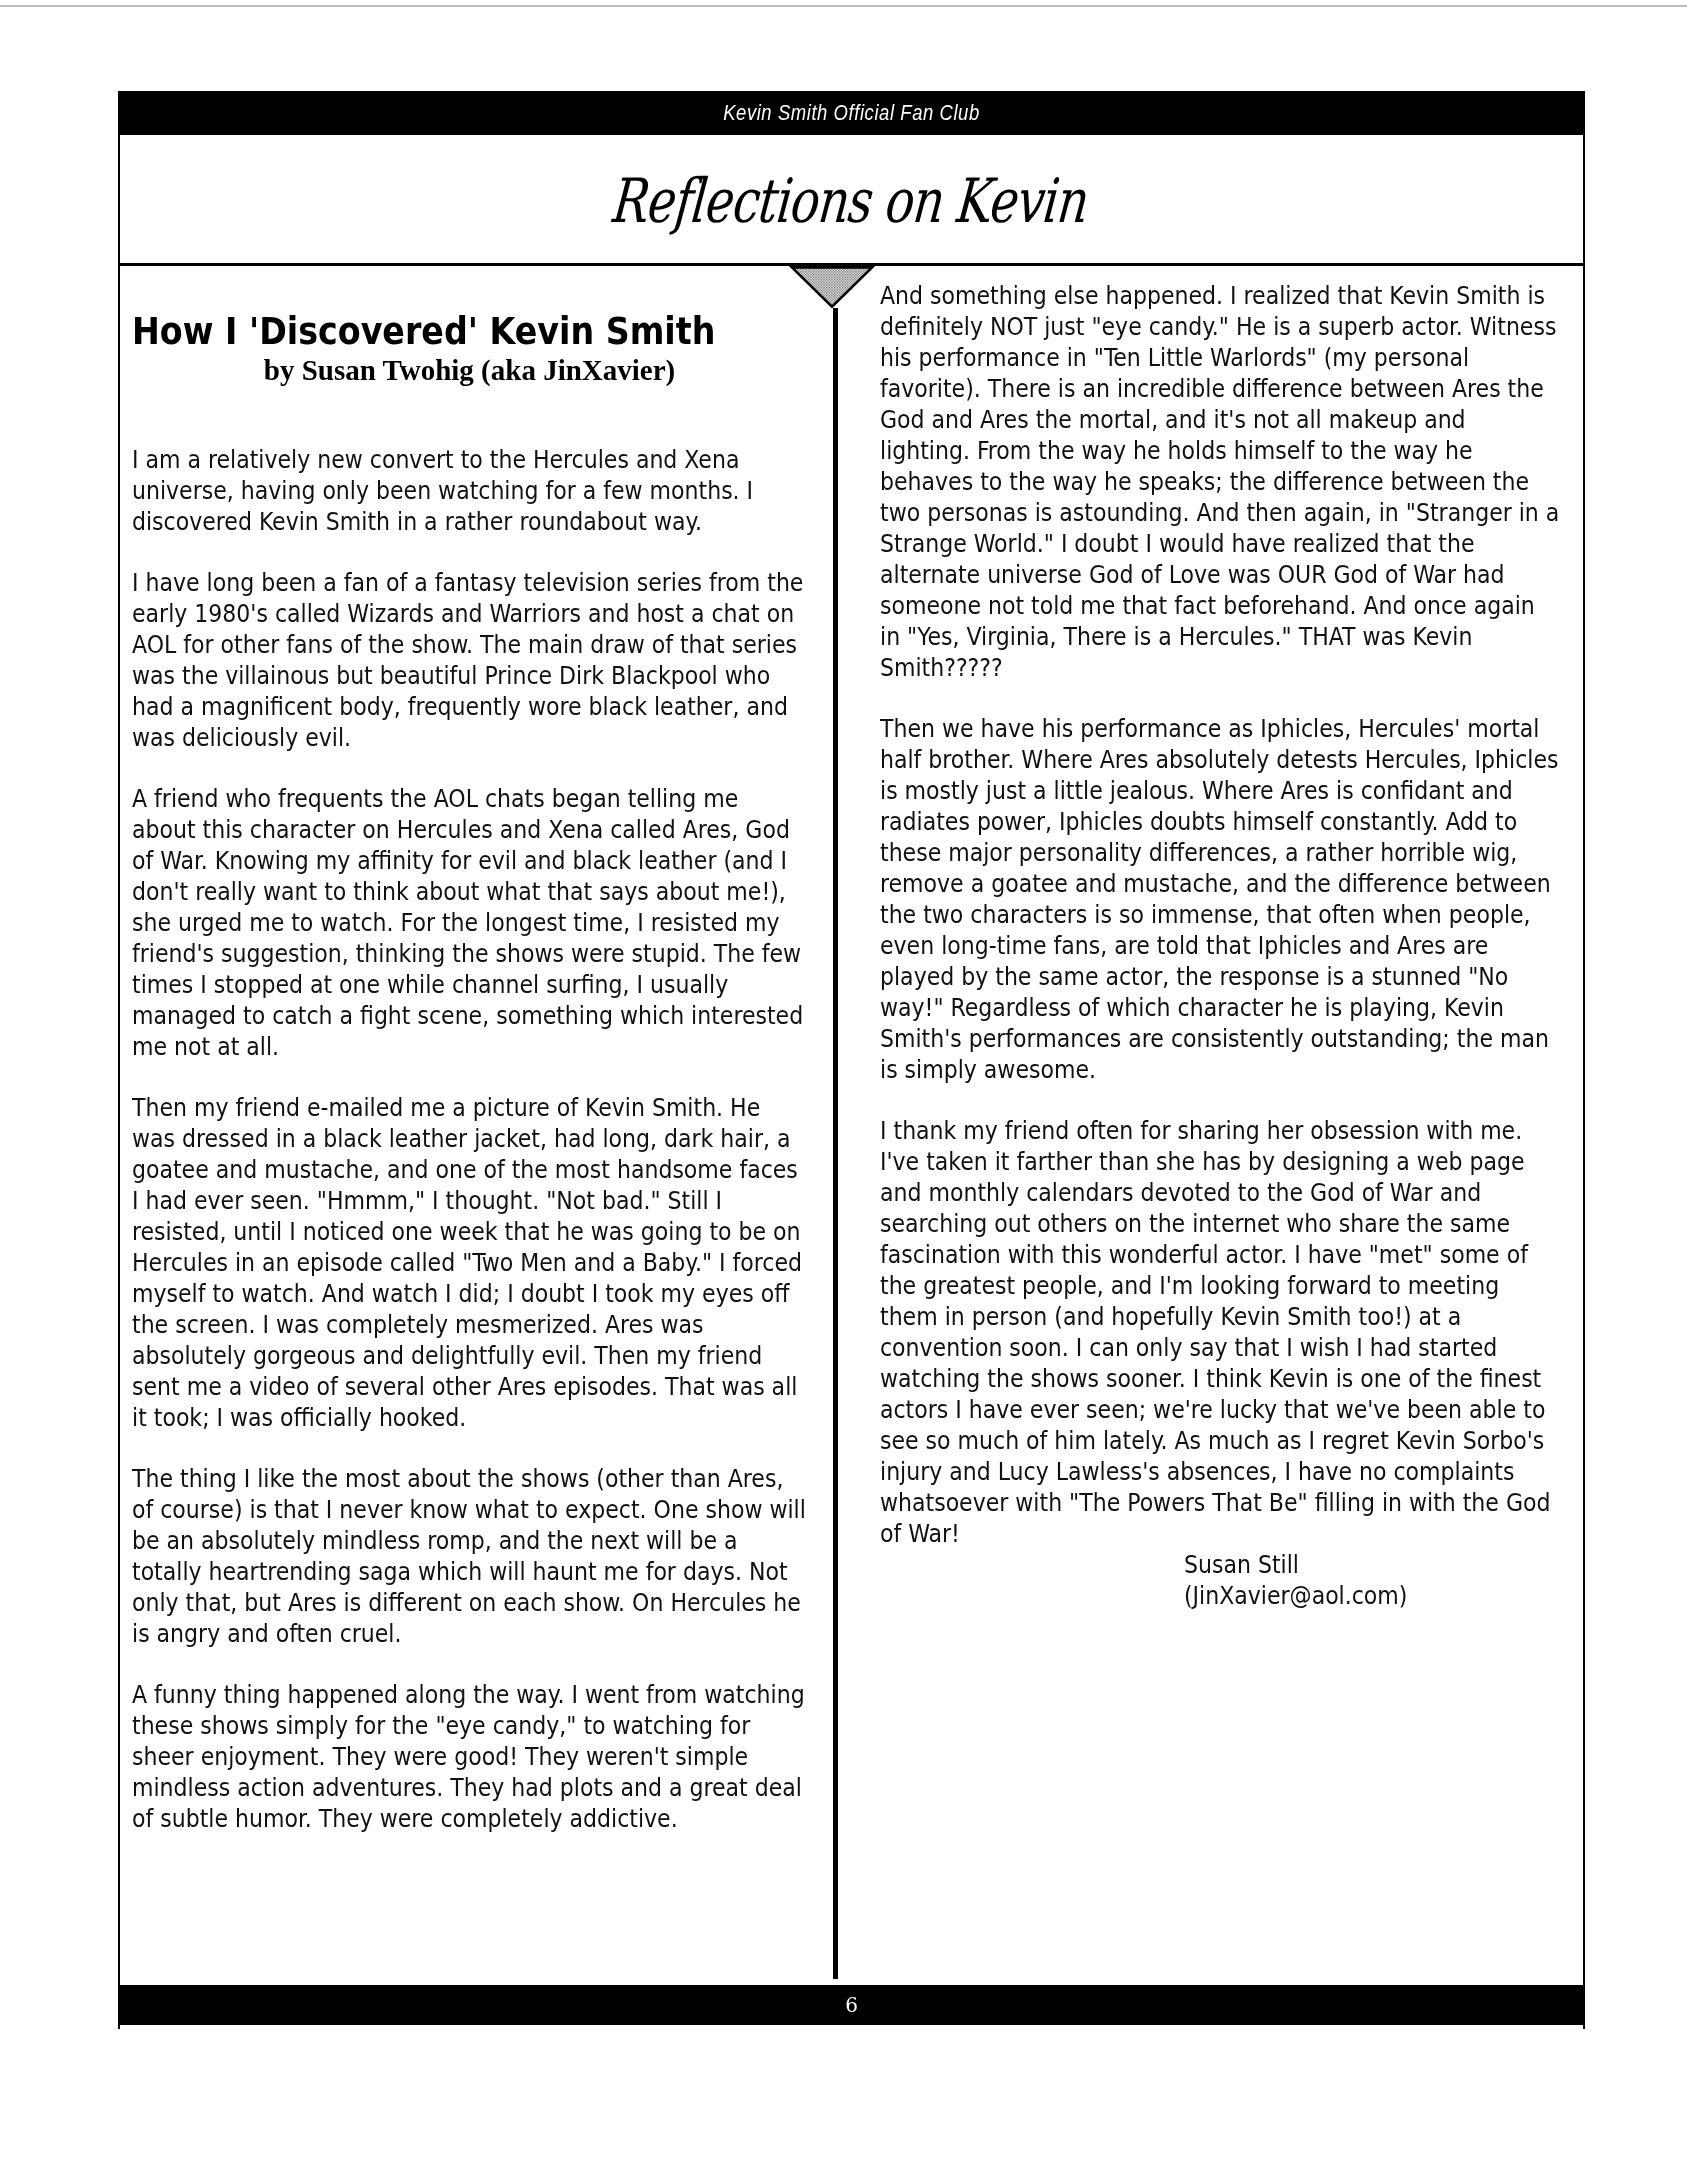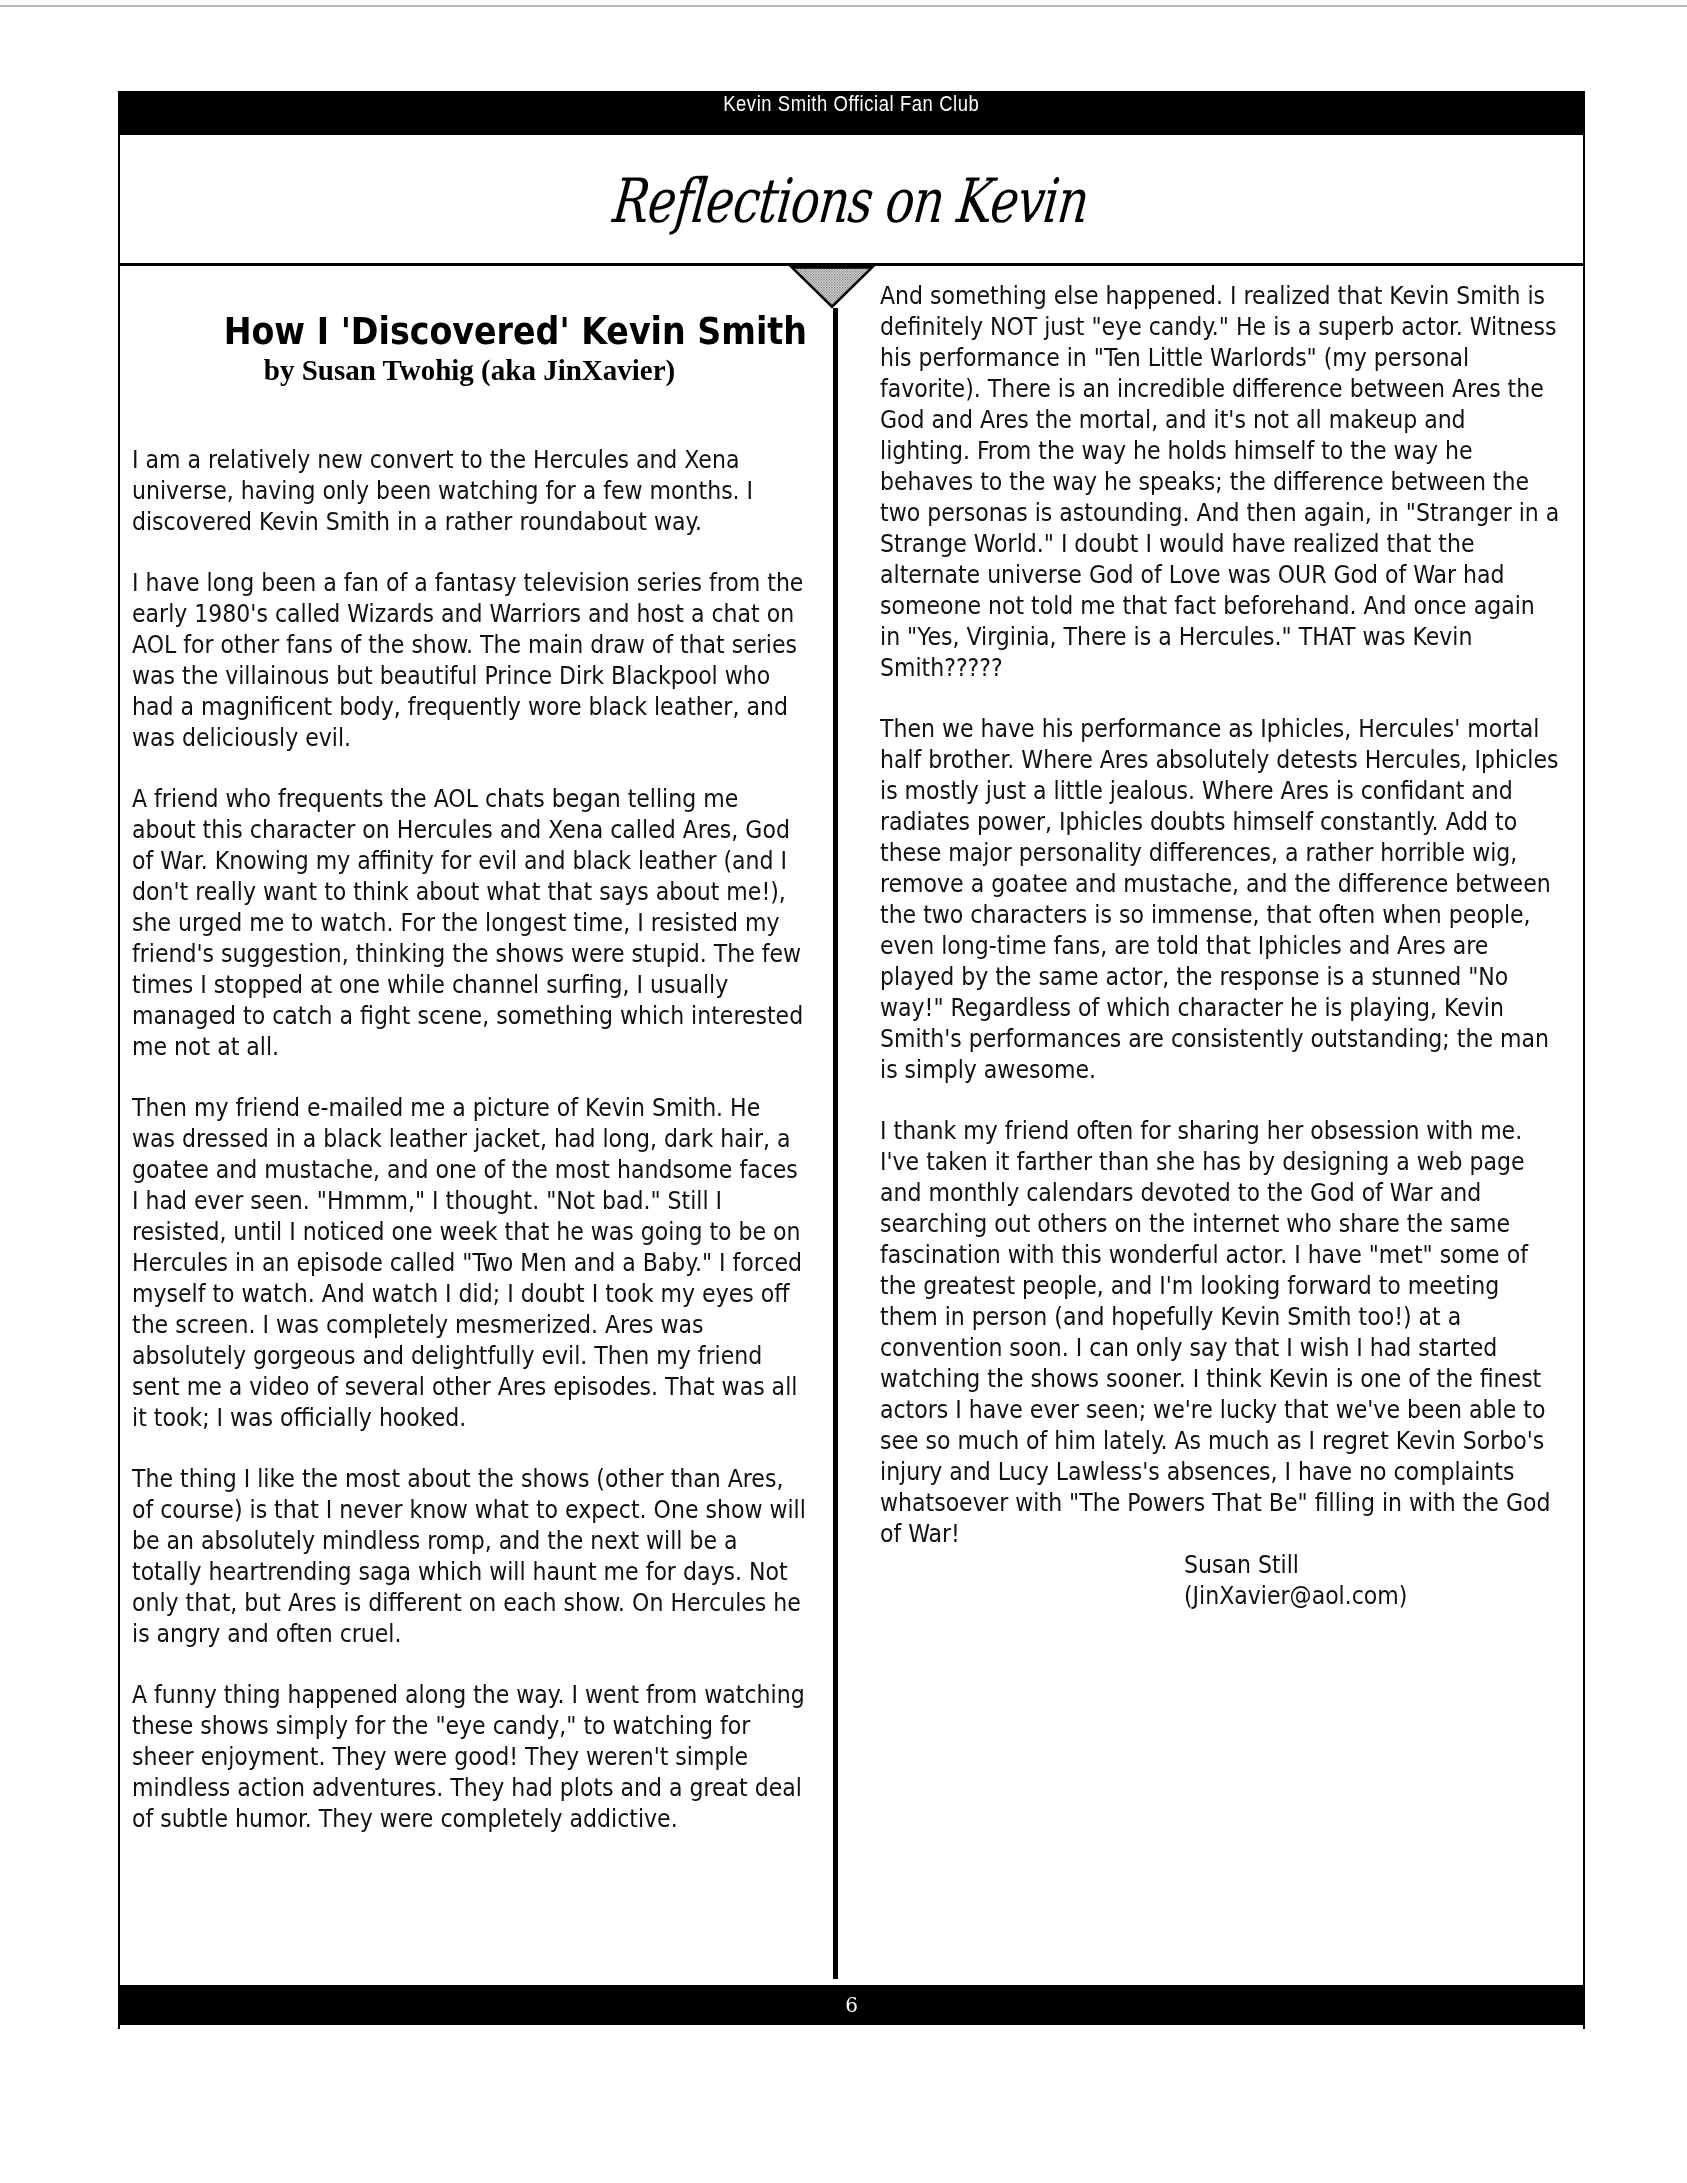--- a/index.html
+++ b/index.html
@@ -1,37 +1,37 @@
 <!DOCTYPE html>
 <html style="font-size:10.6px"><head>
 <meta charset="utf-8">
 <style>
   html, body { margin: 0; padding: 0; background: #ffffff; }
   body { width: 1687px; height: 2183px; position: relative; overflow: hidden;
          font-family: "Liberation Sans", sans-serif; color: #111; }
   .page-frame { position: absolute; left: 118px; top: 91px; width: 1467px; height: 1938px;
                 border-left: 2.6px solid #000; border-right: 2.6px solid #000; box-sizing: border-box; }
   .header-band { position: absolute; left: 118px; top: 91px; width: 1467px; height: 44px;
-                 background: #000; display: flex; align-items: flex-start; justify-content: center; }
+                 background: #000; display: flex; align-items: center; justify-content: center; font-style: italic; }
   .header-band span { color: #fff; font-family: "Liberation Sans Narrow", "Liberation Sans", sans-serif;
                       font-size: 22.5px; letter-spacing: 0.7px; transform: scaleX(0.82); display: inline-block; }
   .title-area { position: absolute; left: 120px; top: 135px; width: 1462px; height: 130px;
                 display: flex; align-items: center; justify-content: center; }
   .title-area span { font-family: "DejaVu Serif", serif; font-style: italic; font-size: 61px;
                      letter-spacing: -1.3px; transform: scaleX(0.78) skewX(-8deg); display: inline-block; color: #000; }
   .title-rule { position: absolute; left: 118px; top: 263px; width: 1467px; height: 3.3px; background: #000; }
   .ornament { position: absolute; left: 789px; top: 266px; width: 0; height: 0; }
   .ornament svg { position: absolute; left: 0; top: 0; }
   .divider { position: absolute; left: 833px; top: 308px; width: 4.6px; height: 1671px; background: #000; }
   .column { position: absolute; top: 311px; font-family: "Liberation Sans Narrow", "DejaVu Sans Condensed", "Liberation Sans", sans-serif;
             font-size: 24.5px; line-height: 31px; color: #111; }
   .col-left { left: 132px; width: 675px; }
   .col-right { left: 880px; width: 681px; top: 280px; }
   .column p { margin: 0 0 30px 0; white-space: pre-line; }
-  .headline { text-align: right; font-weight: bold; font-size: 37px; line-height: 42px; margin: 0; color: #000; }
+  .headline { text-align: left; font-weight: bold; font-size: 37px; line-height: 42px; margin: 0; color: #000; }
   .byline { text-align: center; font-weight: bold; font-size: 29px; line-height: 34px; margin: 0 0 57px 0; color: #000; font-family: Liberation Serif, serif; }
   .signature { margin-left: 304px; white-space: pre-line; }
   .footer-band { position: absolute; left: 118px; top: 1985px; width: 1467px; height: 40px;
                  background: #000; display: flex; align-items: center; justify-content: center; }
   .footer-band span { color: #fff; font-family: "DejaVu Serif", serif; font-size: 20px; }
   .page-top-line { position: absolute; left: 0; top: 5.3px; width: 1687px; height: 1.3px; background: #bbb; }
 </style>
 </head>
 <body>
 

